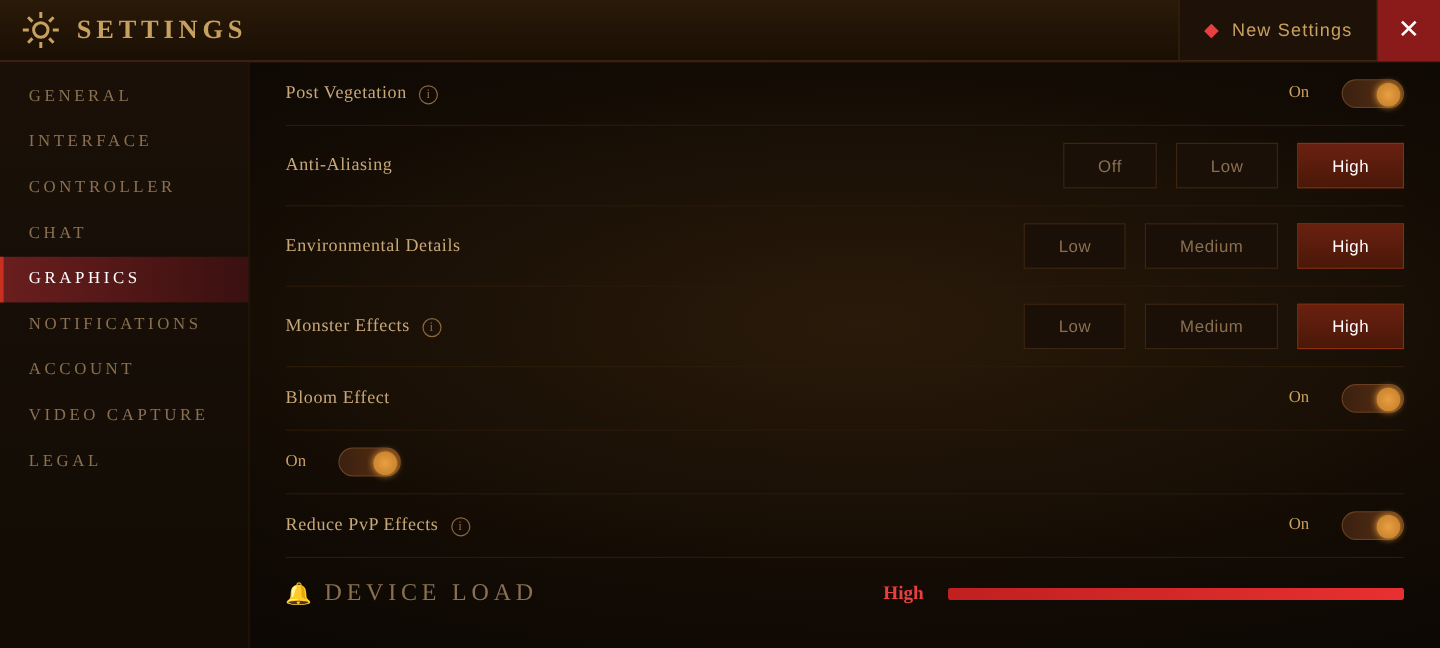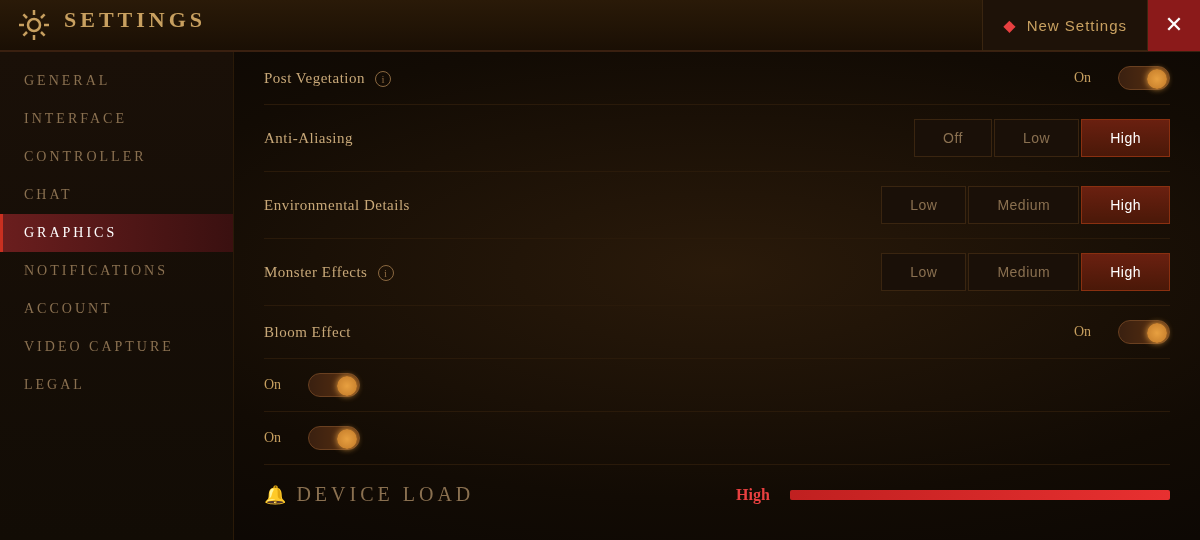--- a/index.html
+++ b/index.html
@@ -28,21 +28,21 @@
       align-items: center;
       justify-content: space-between;
       background: linear-gradient(180deg, #2a1a08 0%, #1a0f04 100%);
       border-bottom: 2px solid #3a2010;
       height: 52px;
       padding: 0 0 0 16px;
     }
 
     .header-left {
       display: flex;
-      align-items: flex-start;
+      align-items: center;
       gap: 12px;
     }
 
     .settings-gear {
       width: 36px;
       height: 36px;
       display: flex;
       align-items: center;
       justify-content: center;
     }
@@ -91,21 +91,21 @@
     
     .main {
       position: relative;
       z-index: 10;
       display: flex;
       height: calc(540px - 52px);
     }
 
     
     .sidebar {
-      width: 234px;
+      width: 208px;
       background: linear-gradient(180deg, #1a1008 0%, #120c05 100%);
       border-right: 1px solid #2a1a08;
       padding: 10px 0;
       flex-shrink: 0;
     }
 
     .sidebar-item {
       padding: 11px 24px;
       color: #8a7050;
       font-size: 14px;
@@ -198,21 +198,21 @@
       width: 20px;
       height: 20px;
       border-radius: 50%;
       background: radial-gradient(circle, #e8a040 0%, #c07828 100%);
       box-shadow: 0 0 6px #e8a040;
     }
 
     
     .btn-group {
       display: flex;
-      gap: 2px;
+      gap: 16px;
       padding-left: 26px;
     }
 
     .quality-btn {
       padding: 10px 28px;
       background: #1a1008;
       border: 1px solid #3a2510;
       color: #8a7050;
       font-size: 14px;
       cursor: pointer;
@@ -410,20 +410,24 @@
     <div class="setting-row">
       <div class="toggle-container">
         <span class="toggle-label">On</span>
         <div class="toggle">
           <div class="toggle-knob"></div>
         </div>
       </div>
     </div>
 
     <div class="setting-row">
+      <div class="setting-label">
+        <span>Reduce PvP Effects</span>
+        <span class="info-icon">i</span>
+      </div>
       <div class="toggle-container">
         <span class="toggle-label">On</span>
         <div class="toggle">
           <div class="toggle-knob"></div>
         </div>
       </div>
     </div>
 
     <div class="device-load-row">
       <div class="device-load-left">

